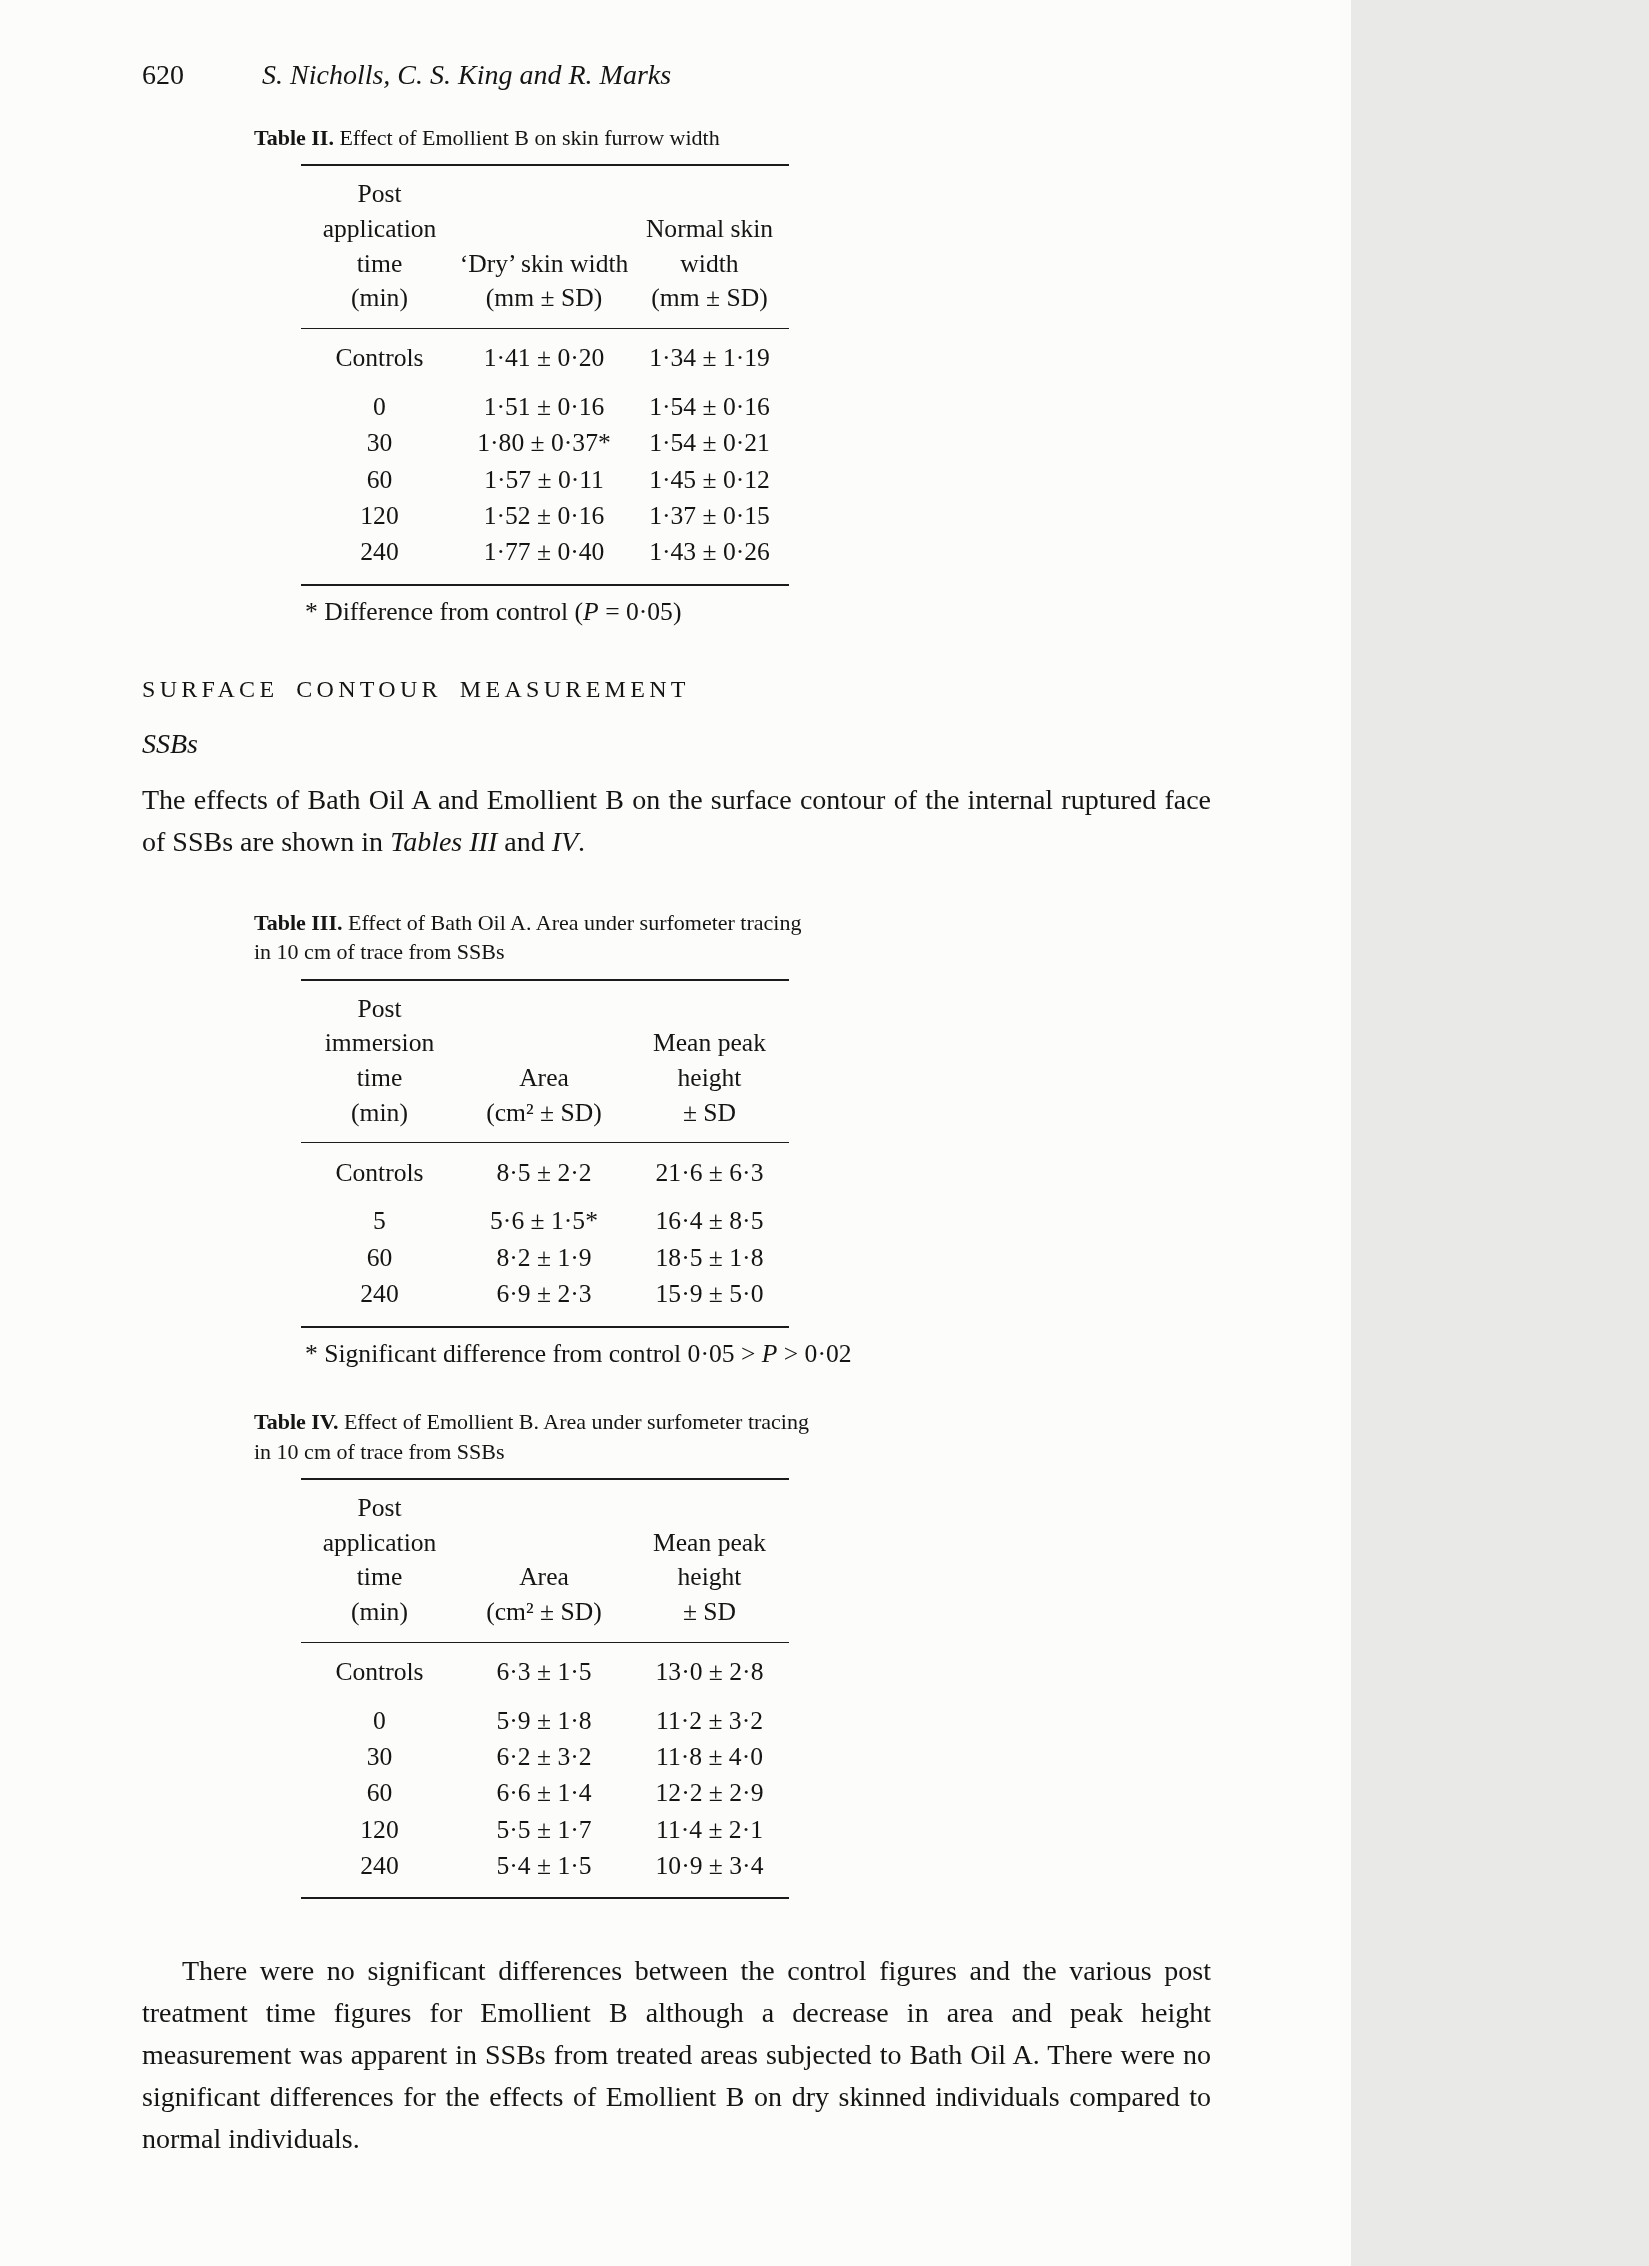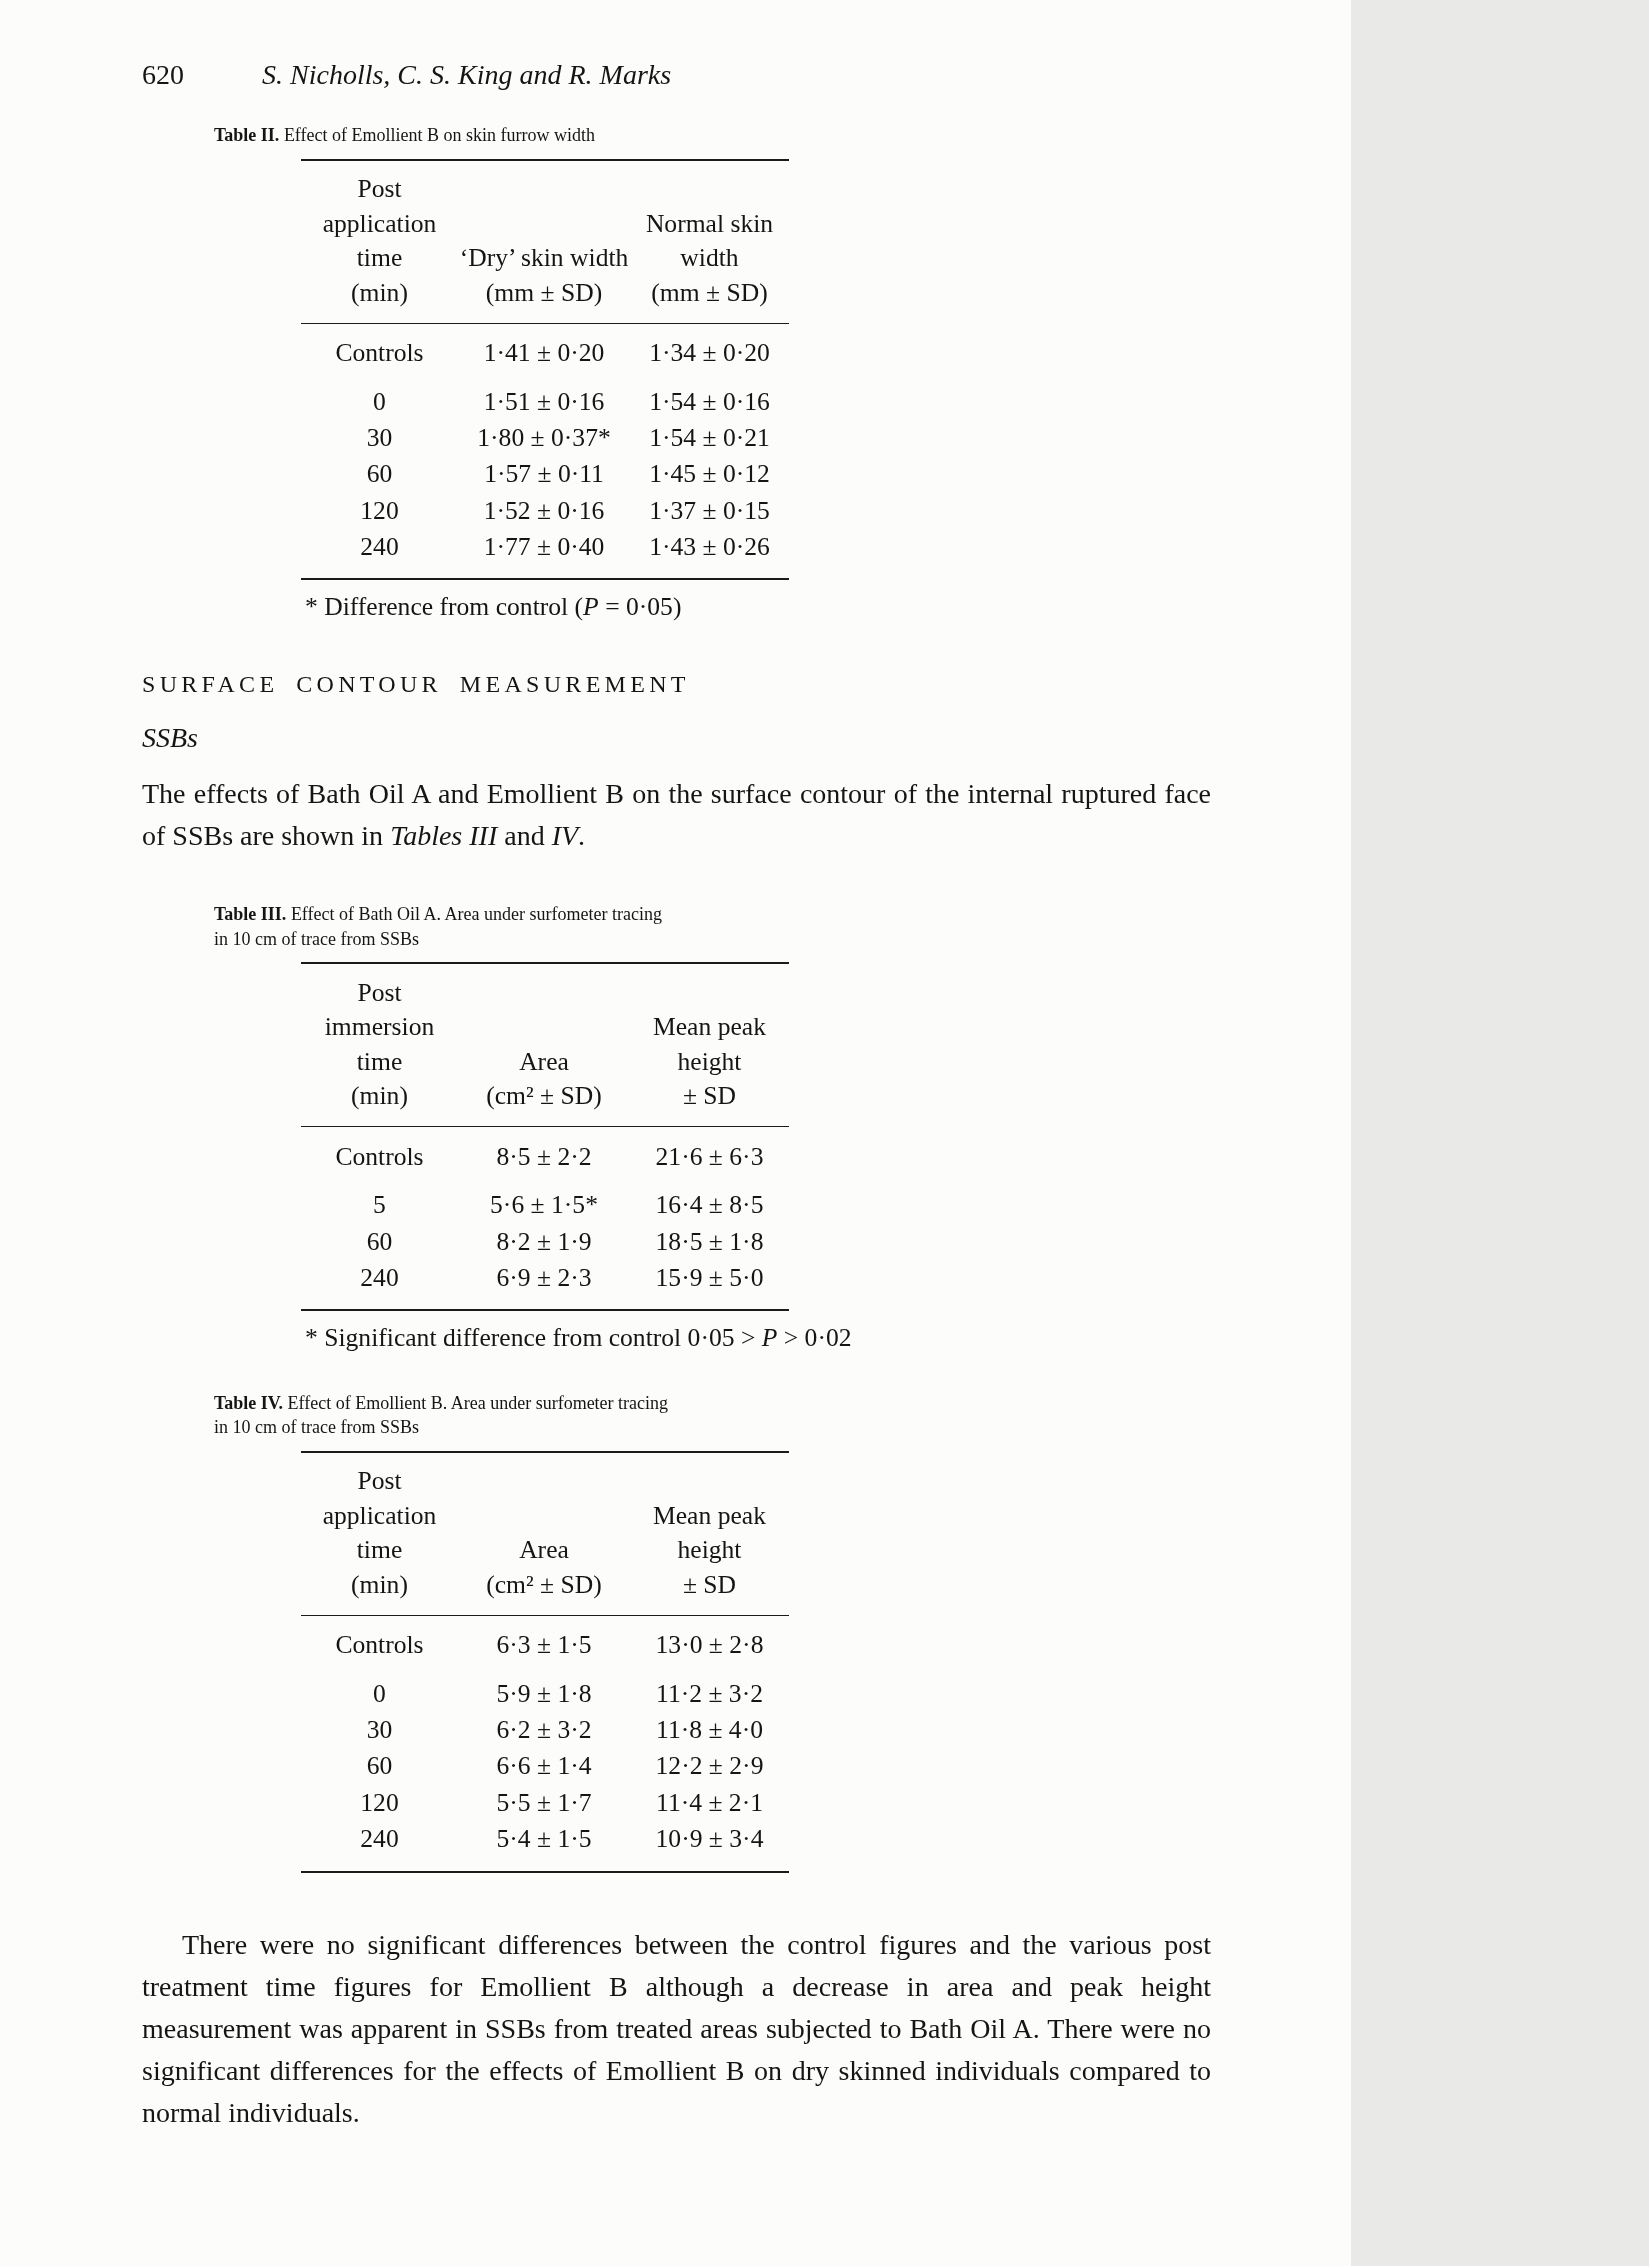--- a/index.html
+++ b/index.html
@@ -10,21 +10,21 @@
     background:#fcfcfa;
     color:#151515;
     font-family:"Liberation Serif","DejaVu Serif",serif;
     padding:59px 140px 0 142px;
     position:relative;
   }
   .runhead { display:flex; align-items:baseline; font-size:28px; }
   .runhead .pagenum { font-style:normal; margin-right:78px; }
   .runhead .authors { font-style:italic; }
 
-  .caption { margin-left:72px; font-size:18px; line-height:1.35; width:852px; }
+  .caption { margin-left:112px; font-size:22px; line-height:1.35; width:852px; }
   .caption b { font-weight:bold; }
 
   .tbl {
     width:488px; margin-left:159px;
     border-top:2.8px solid #1b1b1b;
     border-bottom:2.8px solid #1b1b1b;
     font-size:25.6px;
   }
   .thead {
     display:flex; align-items:flex-end;
@@ -81,21 +81,21 @@
       </div>
       <div class="c3">
         <div>Normal skin width</div>
         <div>(mm ± SD)</div>
       </div>
     </div>
     <div class="tbody">
       <div class="trow controls-row">
         <div class="c1">Controls</div>
         <div class="c2">1·41 ± 0·20</div>
-        <div class="c3">1·34 ± 0·20</div>
+        <div class="c3">1·34 ± 1·19</div>
       </div>
       <div>
 
           <div class="trow">
             <div class="c1">0</div>
             <div class="c2">1·51 ± 0·16</div>
             <div class="c3">1·54 ± 0·16</div>
           </div>
 
           <div class="trow">

